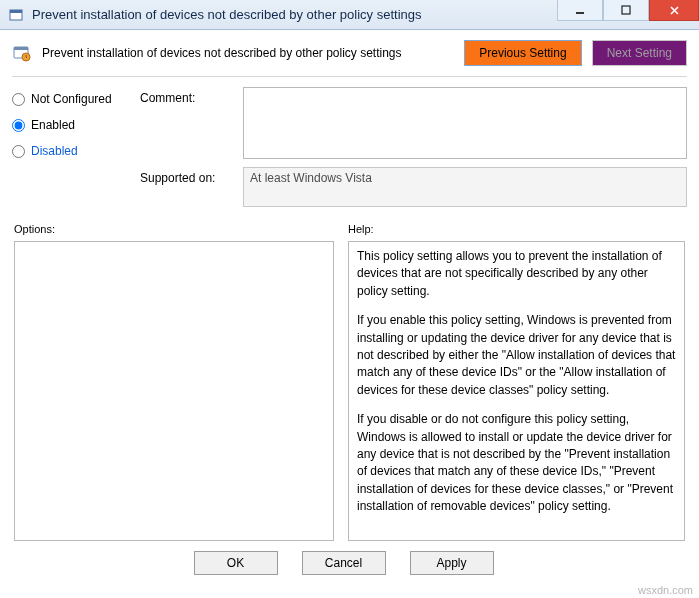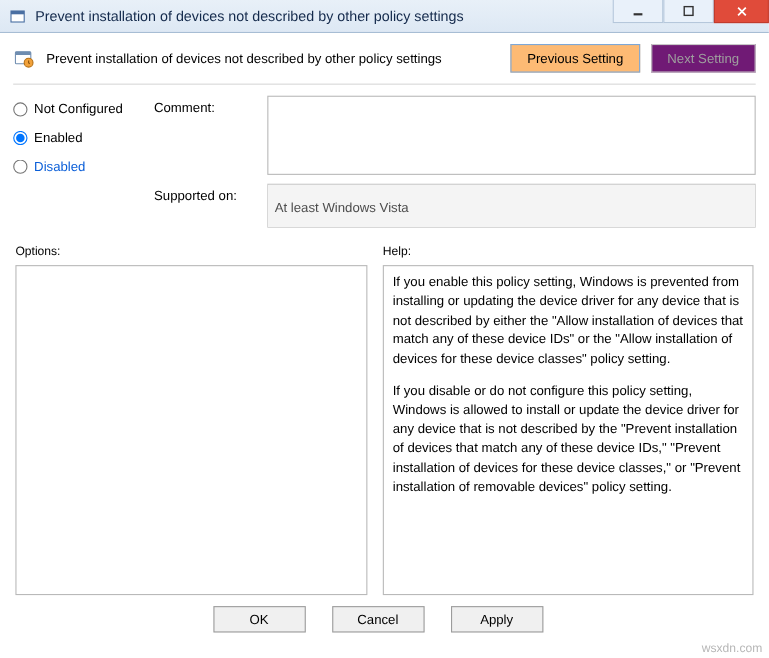--- a/index.html
+++ b/index.html
@@ -46,21 +46,21 @@
       margin-bottom: 10px;
     }
     .header-row .hicon {
       width:20px;height:20px;
       display:flex;align-items:center;justify-content:center;
     }
     .header-row .htext { flex:1; font-size:12px; }
     .nav-btn {
       height: 26px; padding: 0 14px;
       border: 1px solid #7da8d8;
-      background: #fdba74;
+      background: #f97316;
       font-size:12px;
       cursor:pointer;
     }
     .nav-btn:disabled,.nav-btn[aria-disabled="true"] {
       color:#9e9e9e;border-color:#c8c8c8;background:#701a75;cursor:default;
     }
     hr.sep { border:none;border-top:1px solid #d7d7d7; margin: 4px 0 10px 0; }
 
     .body-grid {
       display:grid;
@@ -80,21 +80,21 @@
       padding:3px;
       overflow-y:scroll;
       background:#fff;
     }
     .supported-row { margin-top:8px; }
     .supported-box {
       width:100%; height:40px;
       border:1px solid #c8c8c8;
       background:#f4f4f4;
       color:#4d4d4d;
-      padding:13px 6px;
+      padding:3px 6px;
       font-size:12px;
       overflow-y:scroll;
       resize:none;font-family:inherit;
     }
     .panels {
       display:grid;
       grid-template-columns: 320px 1fr;
       column-gap: 14px;
       margin-top: 16px;
       padding: 0 2px;
@@ -199,20 +199,21 @@
   </div>
 
   <div class="panels">
     <div>
       <span class="panel-label">Options:</span>
       <div class="panel-box"></div>
     </div>
     <div>
       <span class="panel-label">Help:</span>
       <div class="panel-box">
+        <p>This policy setting allows you to prevent the installation of devices that are not specifically described by any other policy setting.</p>
         <p>If you enable this policy setting, Windows is prevented from installing or updating the device driver for any device that is not described by either the "Allow installation of devices that match any of these device IDs" or the "Allow installation of devices for these device classes" policy setting.</p>
         <p>If you disable or do not configure this policy setting, Windows is allowed to install or update the device driver for any device that is not described by the "Prevent installation of devices that match any of these device IDs," "Prevent installation of devices for these device classes," or "Prevent installation of removable devices" policy setting.</p>
       </div>
     </div>
   </div>
 </div>
 
 <div class="button-row">
   <button class="dlg-btn">OK</button>
   <button class="dlg-btn">Cancel</button>

